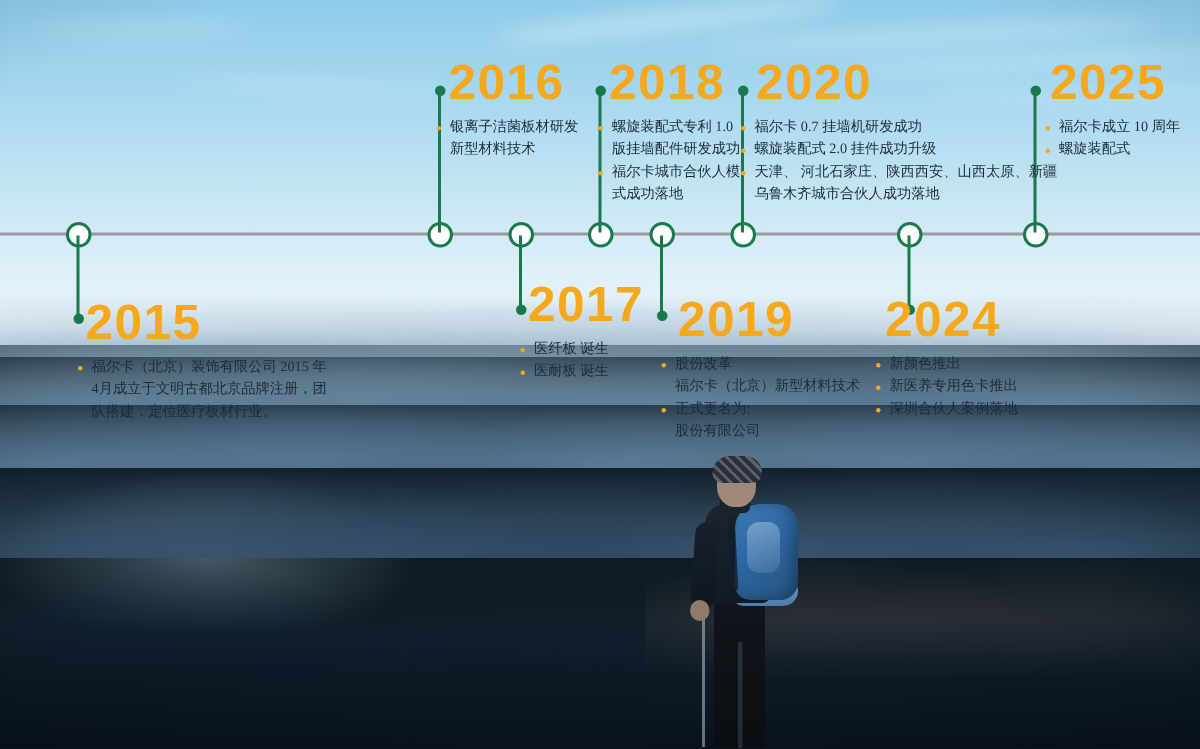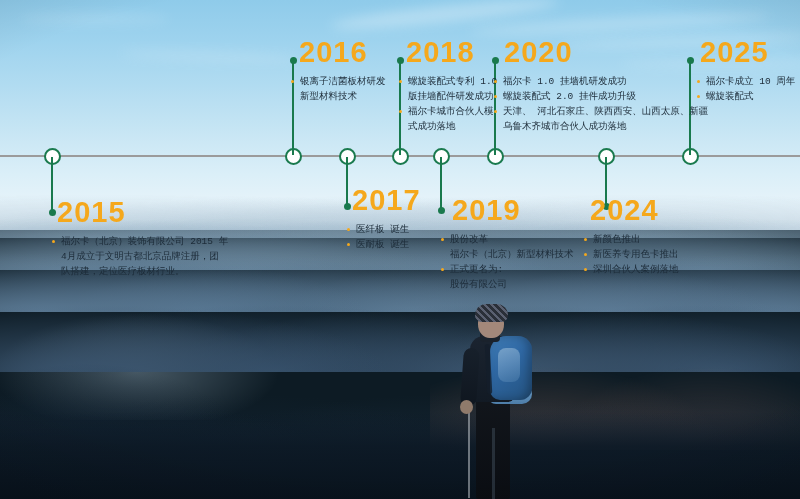--- a/index.html
+++ b/index.html
@@ -208,35 +208,35 @@
   .stem-dot {
     position: absolute;
     width: 7px; height: 7px;
     margin-left: -3.5px;
     border-radius: 50%;
     background: #19794d;
   }
 
   .entry { position: absolute; }
   .year {
-    font-size: 29px;
+    font-size: 33px;
     font-weight: bold;
     color: #F5A81C;
     letter-spacing: 1px;
     line-height: 1;
     font-family: "Liberation Sans", "DejaVu Sans", sans-serif;
   }
   .bullets { margin-top: 7px; }
   .bullet {
     position: relative;
     padding-left: 9px;
     font-size: 9.5px;
     line-height: 15px;
     color: #1c2b38;
-    font-family: Liberation Mono, monospace;
+    font-family: Liberation Serif, serif;
   }
   .bullet::before {
     content: "";
     position: absolute;
     left: 0; top: 6px;
     width: 3px; height: 3px;
     background: #F5A81C;
     border-radius: 50%;
   }
   .bullet.nodot { padding-left: 9px; }
@@ -350,21 +350,21 @@
         <div class="bullets">
           <div class="bullet">股份改革</div>
           <div class="bullet nodot">福尔卡（北京）新型材料技术</div>
           <div class="bullet">正式更名为:</div>
           <div class="bullet nodot">股份有限公司</div>
         </div>
       </div>
       <div class="entry above" style="left: 494px; top: 38px;">
         <div class="year" style="margin-left: 10px;">2020</div>
         <div class="bullets">
-          <div class="bullet">福尔卡 1.0 挂墙机研发成功</div>
+          <div class="bullet">福尔卡 0.7 挂墙机研发成功</div>
           <div class="bullet">螺旋装配式 2.0 挂件成功升级</div>
           <div class="bullet">天津、 河北石家庄、陕西西安、山西太原、新疆</div>
           <div class="bullet nodot">乌鲁木齐城市合伙人成功落地</div>
         </div>
       </div>
       <div class="entry below" style="left: 584px; top: 196px;">
         <div class="year" style="margin-left: 6px;">2024</div>
         <div class="bullets">
           <div class="bullet">新颜色推出</div>
           <div class="bullet">新医养专用色卡推出</div>

